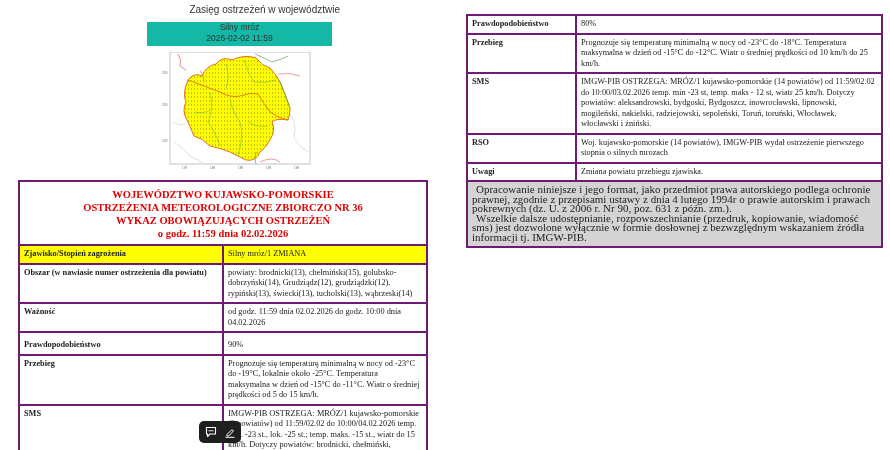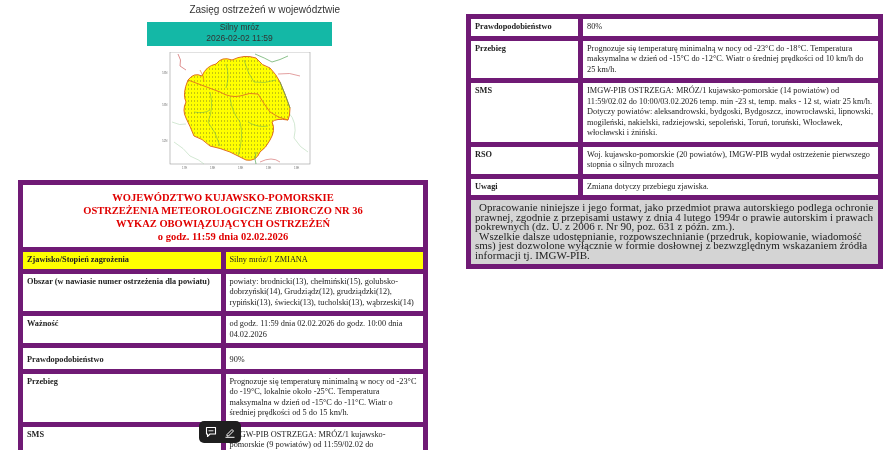--- a/index.html
+++ b/index.html
@@ -4,21 +4,21 @@
   <style>
     html, body { margin:0; padding:0; background:#ffffff; }
     body { width:890px; height:450px; position:relative; overflow:hidden; font-family:"Liberation Serif", serif; color:#222; }
     .map-title { position:absolute; left:140px; top:4px; width:200px; text-align:right; font-family:"Liberation Sans", sans-serif; font-size:10px; color:#333; }
     .map-caption { position:absolute; left:147px; top:22px; width:185px; height:24px; background:#14b8a6; text-align:center; font-family:"Liberation Sans", sans-serif; font-size:8.5px; line-height:11px; color:#333; }
     .map-box { position:absolute; left:160px; top:52px; width:155px; height:120px; }
     .map-box svg { display:block; }
     .tick { font-family:"Liberation Sans", sans-serif; font-size:3px; fill:#777; }
 
     table.warn { border-collapse:collapse; font-size:8.3px; line-height:10.5px; table-layout:fixed; }
-    table.warn td { border:5px solid #701a75; padding:3px 5px 3px 4px; vertical-align:top; }
+    table.warn td { border:2px solid #701a75; padding:3px 5px 3px 4px; vertical-align:top; }
     table.warn td.lbl { font-weight:bold; }
     tr.yellow td { background:#ffff00; }
     #left-table { position:absolute; left:18px; top:180px; width:410px; }
     #left-table td.lbl { width:103px; }
     .header-cell { text-align:center; color:#e00000; font-weight:bold; font-size:10.5px; line-height:13px; padding:6px 4px 4px 4px !important;border-radius:27px; }
     #right-table { position:absolute; left:466px; top:14px; width:417px; }
     #right-table td.lbl { width:98px; }
     .footer-cell { background:#d4d4d4; font-size:11px; line-height:9.6px; text-align:left; padding:3px 4px 3px 4px !important; }
     .footer-cell p { margin:0; text-indent:4px; }
 
@@ -123,25 +123,25 @@
   <tr>
     <td class="lbl">Przebieg</td>
     <td>Prognozuje się temperaturę minimalną w nocy od -23°C do -18°C. Temperatura maksymalna w dzień od -15°C do -12°C. Wiatr o średniej  prędkości  od 10 km/h do 25 km/h.</td>
   </tr>
   <tr>
     <td class="lbl">SMS</td>
     <td>IMGW-PIB OSTRZEGA: MRÓZ/1 kujawsko-pomorskie (14 powiatów) od 11:59/02.02 do 10:00/03.02.2026 temp. min -23 st, temp. maks - 12 st, wiatr 25 km/h. Dotyczy powiatów: aleksandrowski, bydgoski, Bydgoszcz, inowrocławski, lipnowski, mogileński, nakielski, radziejowski, sepoleński, Toruń, toruński, Włocławek, włocławski i żniński.</td>
   </tr>
   <tr>
     <td class="lbl">RSO</td>
-    <td>Woj. kujawsko-pomorskie (20 powiatów), IMGW-PIB wydał ostrzeżenie pierwszego stopnia o silnych mrozach</td>
+    <td>Woj. kujawsko-pomorskie (14 powiatów), IMGW-PIB wydał ostrzeżenie pierwszego stopnia o silnych mrozach</td>
   </tr>
   <tr>
     <td class="lbl">Uwagi</td>
-    <td>Zmiana dotyczy przebiegu zjawiska.</td>
+    <td>Zmiana powiatu przebiegu zjawiska.</td>
   </tr>
   <tr>
     <td colspan="2" class="footer-cell">
       <p>Opracowanie niniejsze i jego format, jako przedmiot prawa autorskiego podlega ochronie prawnej, zgodnie z przepisami ustawy z dnia 4 lutego 1994r o prawie autorskim i prawach pokrewnych (dz. U. z 2006 r. Nr 90, poz. 631 z późn.  zm.).</p>
       <p>Wszelkie dalsze udostępnianie, rozpowszechnianie (przedruk, kopiowanie, wiadomość   sms) jest dozwolone wyłącznie w formie dosłownej z bezwzględnym wskazaniem źródła  informacji tj. IMGW-PIB.</p>
     </td>
   </tr>
 </tbody>
   </table>
 

